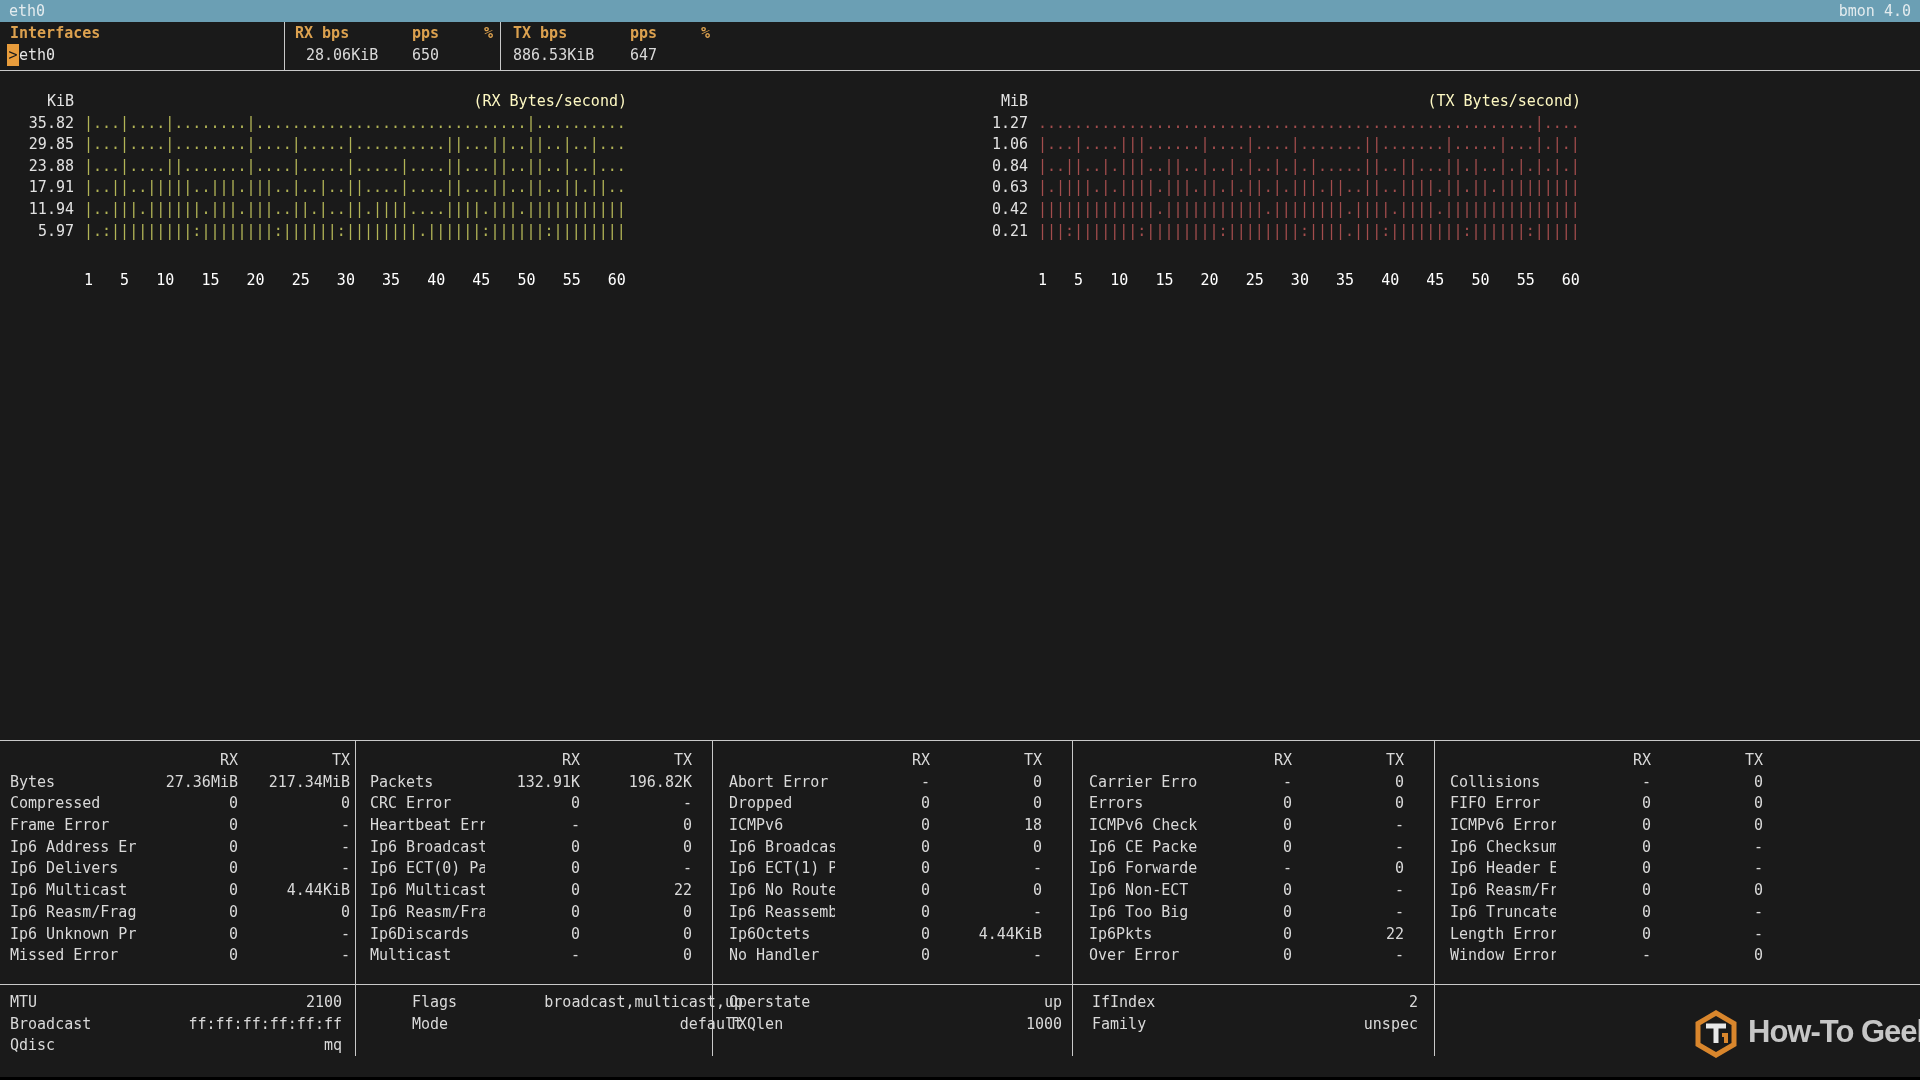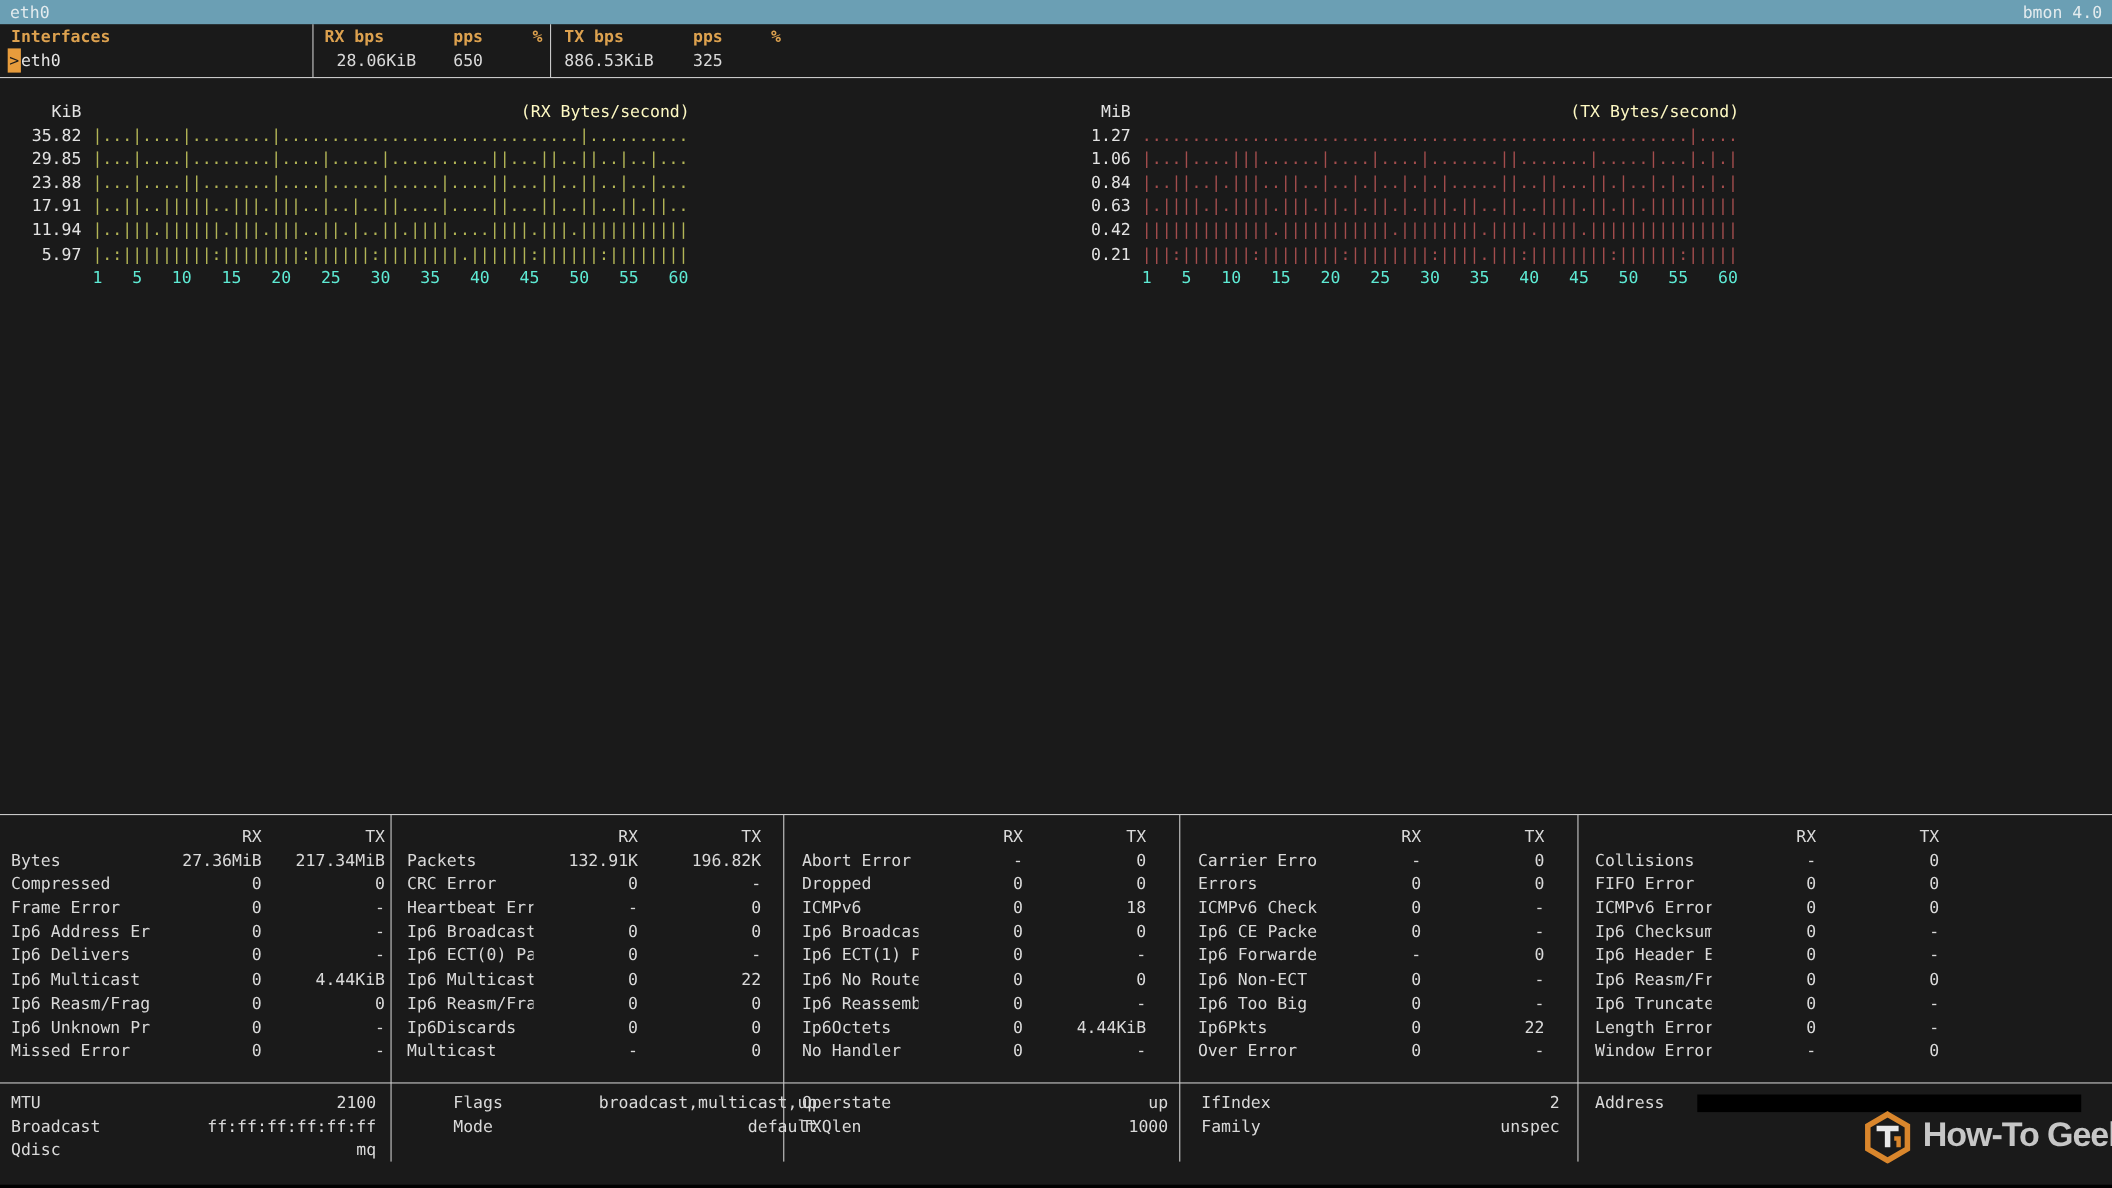--- a/index.html
+++ b/index.html
@@ -14,21 +14,21 @@
   .bluebar .tr { position:absolute; right:9px; }
   .hdr { color:#dca14f; font-weight:bold; }
   .hline { position:absolute; height:1px; background:#c9c9c9; }
   .vline { position:absolute; width:1px; background:#c9c9c9; }
   .cursorblk { position:absolute; left:7px; width:12px; background:#e79c3c; color:#1a1a1a; text-align:center; }
   
   .gline { position:absolute; left:0; height:22px; line-height:22px; white-space:pre; }
   .glabel { position:absolute; left:0; width:74px; text-align:right; color:#e2e2e2; white-space:pre; }
   .gtitle { position:absolute; left:84px; width:543px; text-align:right; color:#fef9c3; white-space:pre; }
   .gbars { position:absolute; left:84px; white-space:pre; }
-  .gaxis { position:absolute; left:84px; white-space:pre; color:#5eead4; }
+  .gaxis { position:absolute; left:84px; white-space:pre; color:#ffffff;margin-top:28px; }
   
   .sgroup { position:absolute; top:750px; }
   .trow { display:grid; grid-template-columns:1fr 95px 112px; line-height:21.7px; height:21.7px; }
   .trow .c2, .trow .c3 { text-align:right; white-space:pre; }
   .trow .c1 { white-space:pre; overflow:hidden; }
   
   .igroup { position:absolute; top:992px; }
   .irow { display:flex; justify-content:space-between; line-height:21.7px; height:21.7px; }
   .irow .ival { white-space:pre; }
   .redbox { display:inline-block; width:349px; height:16px; background:#000; margin-top:3px; }
@@ -58,21 +58,21 @@
     <span class="abs hdr" style="left:630px; top:22px; line-height:22px;">pps</span>
     <span class="abs hdr" style="left:701px; top:22px; line-height:22px;">%</span>
   </div>
 
   <div>
     <span class="cursorblk" style="top:44px; height:22px; line-height:22px;">&gt;</span>
     <span class="abs" style="left:19px;  top:44px; line-height:22px; color:#e6e6e6;">eth0</span>
     <span class="abs" style="left:306px; top:44px; line-height:22px;">28.06KiB</span>
     <span class="abs" style="left:412px; top:44px; line-height:22px;">650</span>
     <span class="abs" style="left:513px; top:44px; line-height:22px;">886.53KiB</span>
-    <span class="abs" style="left:630px; top:44px; line-height:22px;">325</span>
+    <span class="abs" style="left:630px; top:44px; line-height:22px;">647</span>
   </div>
 
   <div class="vline" style="left:284px; top:22px; height:48px;"></div>
   <div class="vline" style="left:500px; top:22px; height:48px;"></div>
   <div class="hline" style="left:0; top:70px; width:1920px;"></div>
 
   <div id="rx-graph" class="abs" style="left:0;   top:90px; width:720px; height:180px;"><div class="gline" style="top: 0px;"><span class="glabel">KiB</span><span class="gtitle">(RX Bytes/second)</span></div><div class="gline" style="top: 21.6px;"><span class="glabel">35.82</span><span class="gbars" style="color: rgb(178, 180, 86);">|...|....|........|..............................|..........</span></div><div class="gline" style="top: 43.2px;"><span class="glabel">29.85</span><span class="gbars" style="color: rgb(178, 180, 86);">|...|....|........|....|.....|..........||...||..||..|..|...</span></div><div class="gline" style="top: 64.8px;"><span class="glabel">23.88</span><span class="gbars" style="color: rgb(178, 180, 86);">|...|....||.......|....|.....|.....|....||...||..||..|..|...</span></div><div class="gline" style="top: 86.4px;"><span class="glabel">17.91</span><span class="gbars" style="color: rgb(178, 180, 86);">|..||..|||||..|||.|||..|..|..||....|....||...||..||..||.||..</span></div><div class="gline" style="top: 108px;"><span class="glabel">11.94</span><span class="gbars" style="color: rgb(178, 180, 86);">|..|||.||||||.|||.|||..||.|..||.||||....||||.|||.|||||||||||</span></div><div class="gline" style="top: 129.6px;"><span class="glabel">5.97</span><span class="gbars" style="color: rgb(178, 180, 86);">|.:|||||||||:||||||||:||||||:||||||||.||||||:||||||:||||||||</span></div><div class="gline" style="top: 151.2px;"><span class="gaxis">1   5   10   15   20   25   30   35   40   45   50   55   60</span></div></div>
   <div id="tx-graph" class="abs" style="left:954px; top:90px; width:720px; height:180px;"><div class="gline" style="top: 0px;"><span class="glabel">MiB</span><span class="gtitle">(TX Bytes/second)</span></div><div class="gline" style="top: 21.6px;"><span class="glabel">1.27</span><span class="gbars" style="color: rgb(163, 77, 77);">.......................................................|....</span></div><div class="gline" style="top: 43.2px;"><span class="glabel">1.06</span><span class="gbars" style="color: rgb(163, 77, 77);">|...|....|||......|....|....|.......||.......|.....|...|.|.|</span></div><div class="gline" style="top: 64.8px;"><span class="glabel">0.84</span><span class="gbars" style="color: rgb(163, 77, 77);">|..||..|.|||..||..|..|.|..|.|.|.....||..||...||.|..|.|.|.|.|</span></div><div class="gline" style="top: 86.4px;"><span class="glabel">0.63</span><span class="gbars" style="color: rgb(163, 77, 77);">|.||||.|.||||.|||.||.|.||.|.|||.||..||..||||.||.||.|||||||||</span></div><div class="gline" style="top: 108px;"><span class="glabel">0.42</span><span class="gbars" style="color: rgb(163, 77, 77);">|||||||||||||.|||||||||||.||||||||.||||.||||.|||||||||||||||</span></div><div class="gline" style="top: 129.6px;"><span class="glabel">0.21</span><span class="gbars" style="color: rgb(163, 77, 77);">|||:|||||||:||||||||:||||||||:||||.|||:||||||||:||||||:|||||</span></div><div class="gline" style="top: 151.2px;"><span class="gaxis">1   5   10   15   20   25   30   35   40   45   50   55   60</span></div></div>
 
   <div class="hline" style="left:0; top:740px; width:1920px;"></div>
@@ -383,24 +383,20 @@
         <div class="irow">
           <span class="ilab">IfIndex</span>
           <span class="ival">2</span>
         </div>
         <div class="irow">
           <span class="ilab">Family</span>
           <span class="ival">unspec</span>
         </div>
       </div>
       <div class="igroup" style="left: 1434px; width: 486px; padding-left: 16px; padding-right: 28px; box-sizing: border-box;">
-        <div class="irow">
-          <span class="ilab">Address</span>
-          <span class="redbox"></span>
-        </div>
       </div>
     </div>
 
   <div id="wm">
     <span>
       <svg width="48" height="48" viewBox="0 0 48 48">
         <polygon points="24,3 42,13.5 42,34.5 24,45 6,34.5 6,13.5" fill="none" stroke="#d9862c" stroke-width="5"></polygon>
         <path d="M14 16 L34 16" stroke="#e8e8e8" stroke-width="5" fill="none"></path>
         <path d="M24 16 L24 33" stroke="#e8e8e8" stroke-width="5" fill="none"></path>
         <path d="M30 25 L34 25 L34 33" stroke="#d9862c" stroke-width="4" fill="none"></path>

